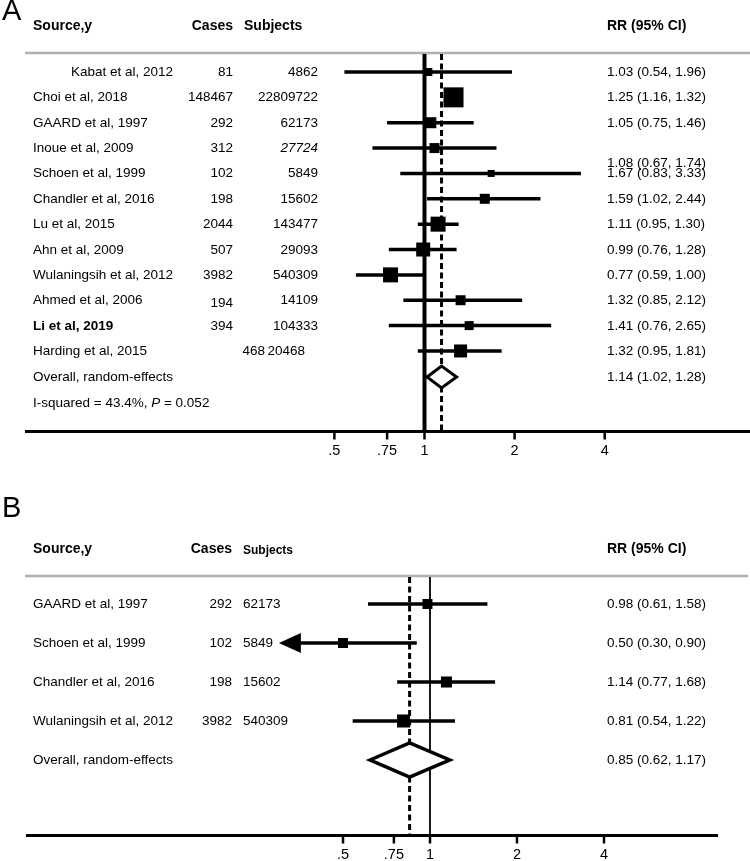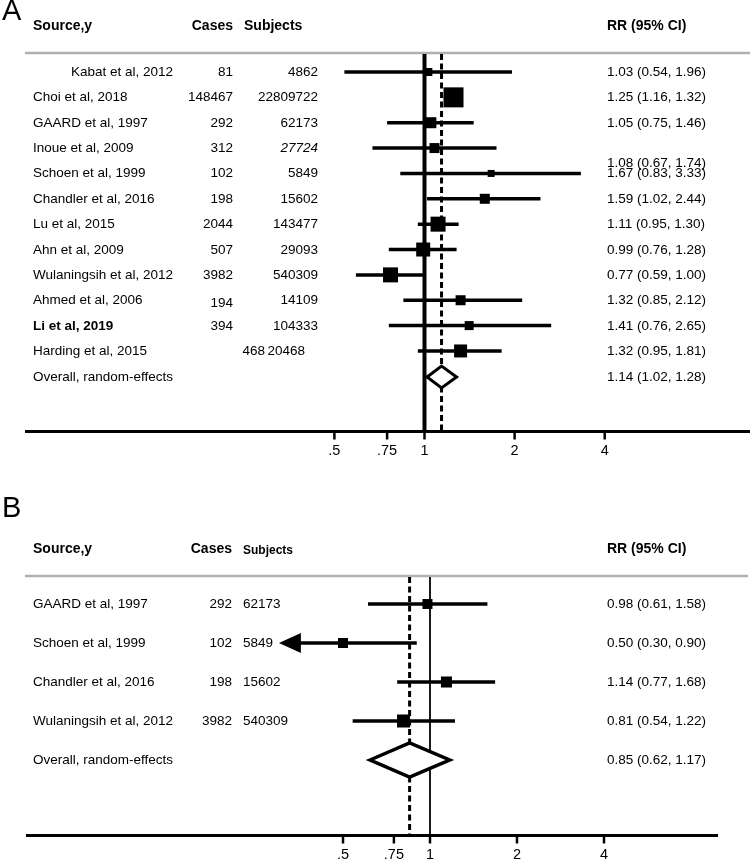--- a/index.html
+++ b/index.html
@@ -87,20 +87,21 @@
       <polygon points="370.0065069816535,760 409.60387434802925,743 449.7039704756129,760 409.60387434802925,777" fill="#ffffff" stroke="#000000" stroke-width="3.5" stroke-linejoin="miter"></polygon>
     </svg>
 
   <div class="panel-label" style="left:2px;top:-5px">A</div>
   <div class="hdr" style="left:33px;top:18px">Source,y</div>
   <div class="hdr right" style="left:143px;top:18px;width:90px">Cases</div>
   <div class="hdr" style="left:244px;top:18px">Subjects</div>
   <div class="hdr" style="left:607px;top:18px">RR (95% CI)</div>
   <div class="cell" style="left:33px;top:369px">Overall, random-effects</div>
   <div class="cell" style="left:607px;top:369px">1.14 (1.02, 1.28)</div>
+  <div class="het" style="left:33px;top:395px"><span>I-squared = 43.4%, </span><span class="pit">P</span><span> = 0.052</span></div>
 
   <div class="panel-label" style="left:2px;top:492px">B</div>
   <div class="hdr" style="left:33px;top:541px">Source,y</div>
   <div class="hdr right" style="left:142px;top:541px;width:90px">Cases</div>
   <div class="hdr hdr-small" style="left:243px;top:543px">Subjects</div>
   <div class="hdr" style="left:607px;top:541px">RR (95% CI)</div>
   <div class="cell" style="left:33px;top:752px">Overall, random-effects</div>
   <div class="cell" style="left:607px;top:752px">0.85 (0.62, 1.17)</div>
 <div class="cell" style="left: 33px; top: 64px; margin-left: 38px;">Kabat et al, 2012</div>
     <div class="cell right" style="left: 143px; top: 64px; width: 90px;">81</div>

